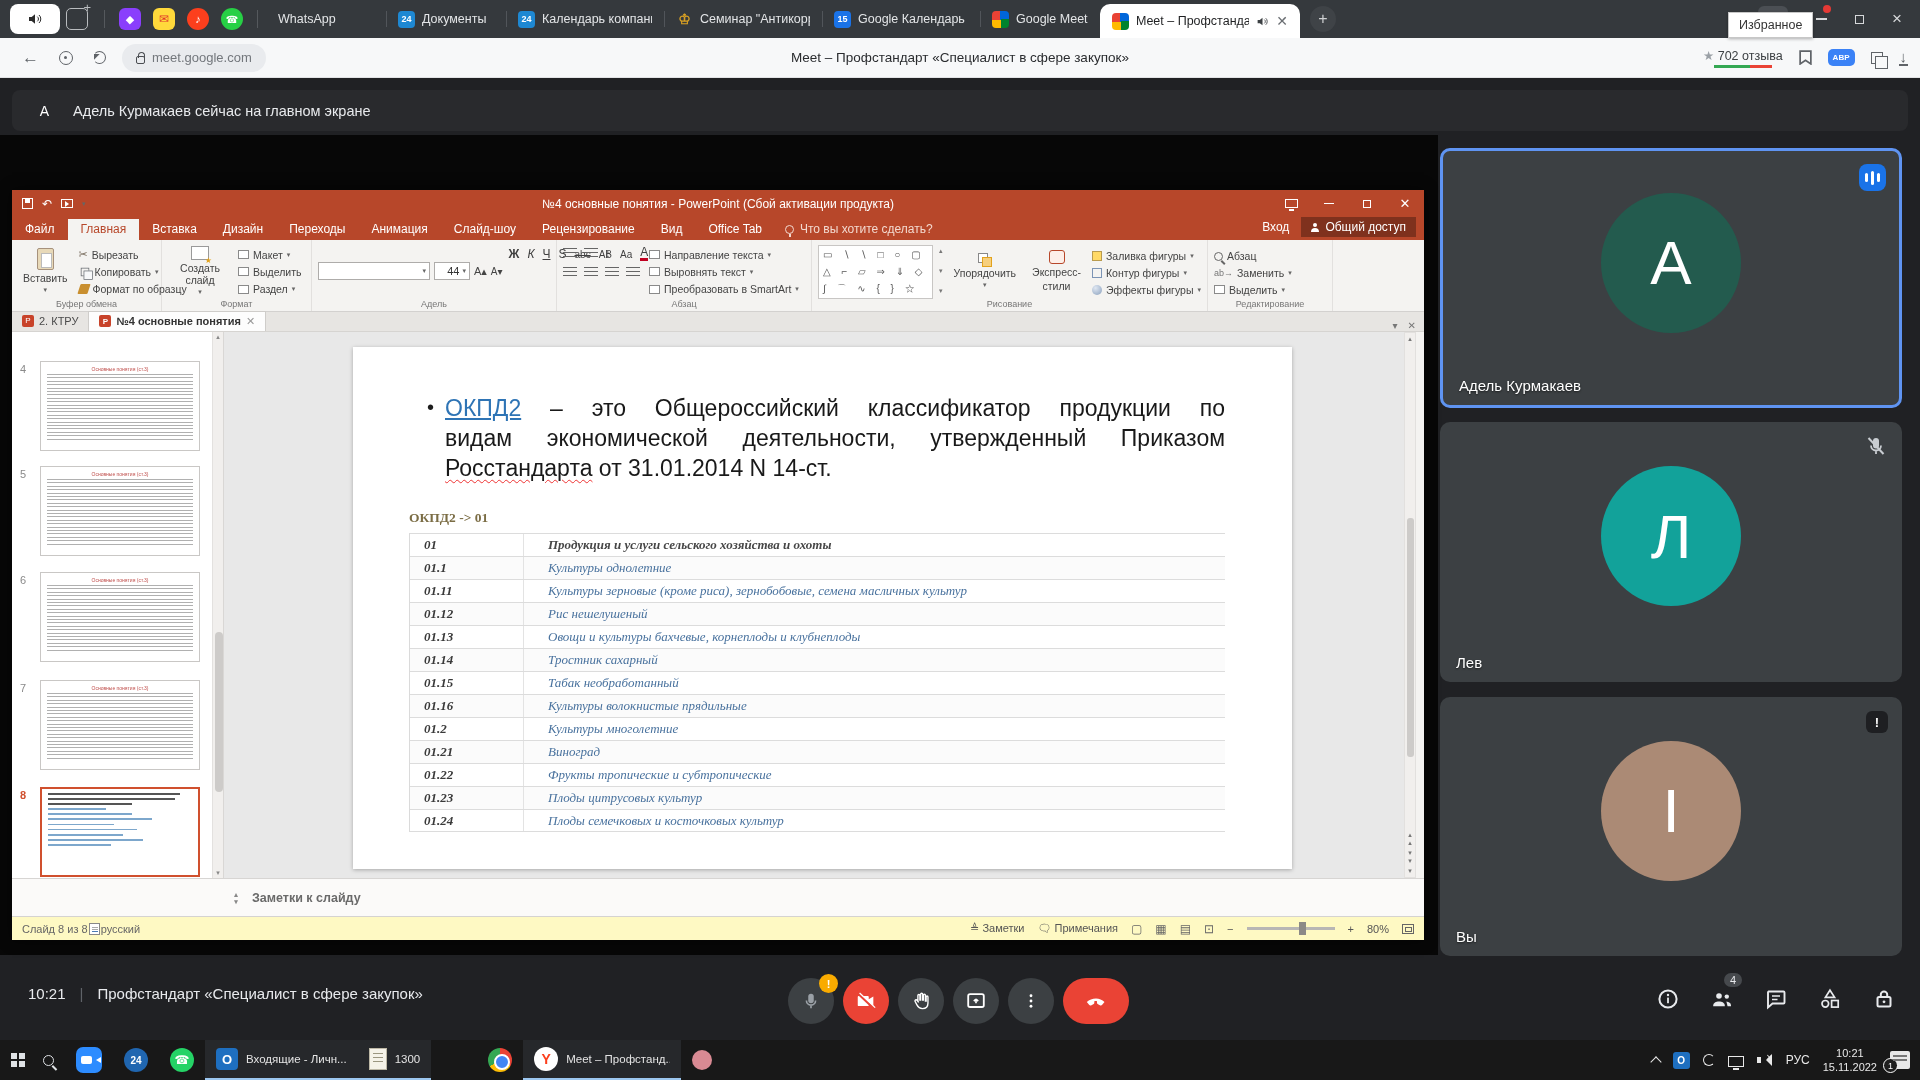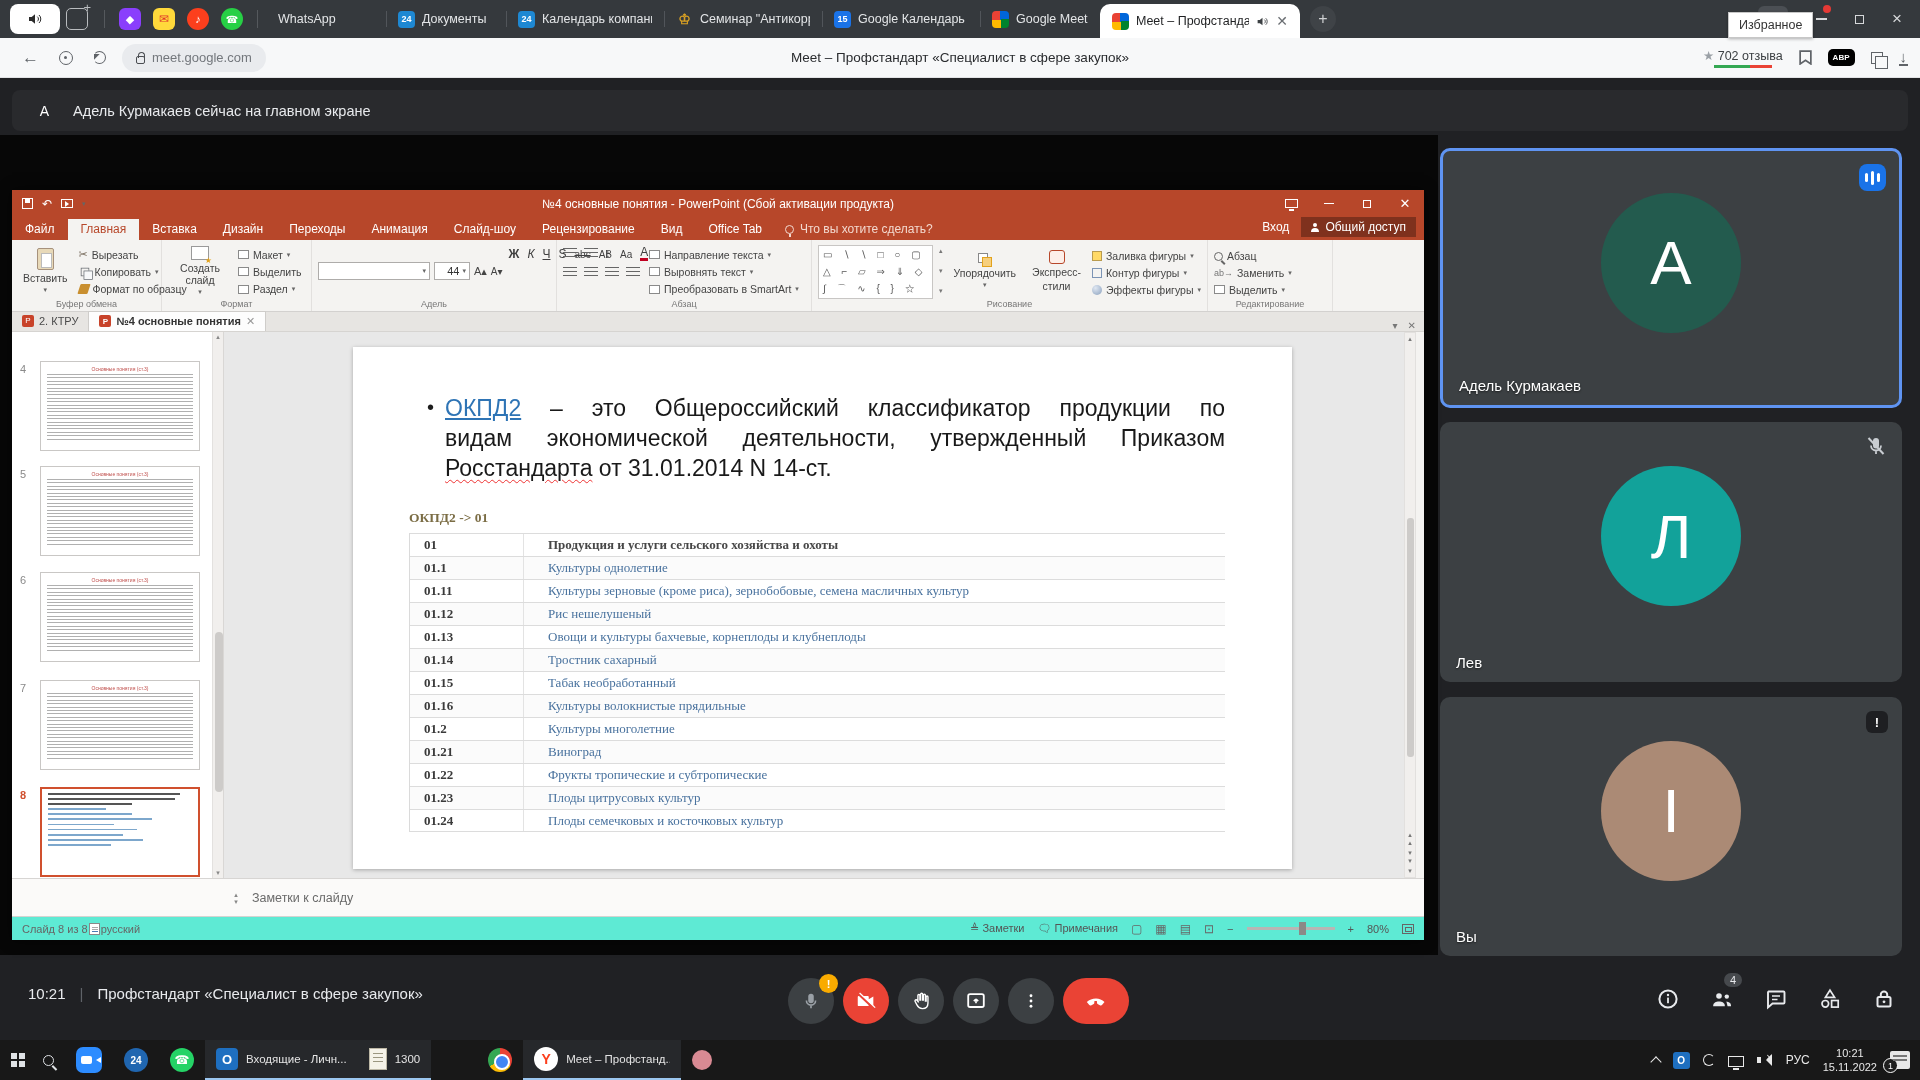--- a/index.html
+++ b/index.html
@@ -59,21 +59,21 @@
   .urlpill{display:flex;align-items:center;gap:7px;background:#e9ebee;border-radius:14px;height:28px;padding:0 14px;margin-left:6px;}
   .ico-lock{width:9px;height:8px;border:1.4px solid #4a4d51;border-radius:2px;position:relative;margin-top:4px;}
   .ico-lock:before{content:"";position:absolute;left:1px;top:-5px;width:5px;height:5px;border:1.4px solid #4a4d51;border-bottom:none;border-radius:4px 4px 0 0;}
   .url{font-size:13px;color:#73777c;}
   .addr-title{position:absolute;left:0;right:0;text-align:center;font-size:13.5px;color:#2a2c2f;pointer-events:none;}
   .addr-right{margin-left:auto;display:flex;align-items:center;gap:16px;z-index:2;}
   .reviews{display:flex;flex-direction:column;align-items:center;}
   .reviews .rv{font-size:12.5px;color:#3c4043;}
   .reviews .rv:before{content:"★ ";color:#9aa0a6;}
   .rv-bar{width:58px;height:3px;margin-top:2px;background:linear-gradient(to right,#34a853 0 62%,#ea4335 62% 100%);}
-  .abp{background:#000000;color:#fff;font-size:8px;font-weight:bold;border-radius:5px;padding:4px 5px;}
+  .abp{background:#3b82f6;color:#fff;font-size:8px;font-weight:bold;border-radius:5px;padding:4px 5px;}
   .ico-sq2{width:12px;height:12px;border:1.5px solid #5f6368;position:relative;}
   .ico-sq2:after{content:"";position:absolute;left:3px;top:3px;width:11px;height:11px;border:1.5px solid #5f6368;background:#f7f8f9;}
   .dl{color:#5f6368;font-size:15px;border-bottom:2px solid #5f6368;line-height:14px;padding:0 1px;}
 
   
   .banner{position:absolute;left:12px;top:90px;width:1896px;height:41px;background:#292a2d;border-radius:8px;
           display:flex;align-items:center;padding:0 18px;gap:14px;}
   .banner-av{width:29px;height:29px;border-radius:50%;display:flex;align-items:center;justify-content:center;
              color:#fff;font-size:14px;}
   .banner-txt{color:#e8eaed;font-size:14.5px;}
@@ -169,37 +169,37 @@
   .tp-scroll .ar{position:absolute;left:0;width:100%;text-align:center;font-size:7px;color:#888;}
 
   .slidearea{position:absolute;left:212px;top:0;width:1180px;height:546px;background:#e8e8e8;}
   .slide{position:absolute;left:129px;top:15px;width:939px;height:522px;background:#fff;box-shadow:0 1px 4px rgba(0,0,0,.28);}
   .bullet{position:absolute;left:74px;top:49px;font-size:20px;color:#1c1c1c;}
   .sl-text{position:absolute;left:92px;top:46px;width:780px;font-size:23px;color:#191919;line-height:30px;}
   .sl-just{text-align:justify;text-align-last:justify;}
   .sl-link{color:#2e74b5;text-decoration:underline;}
   .miss{text-decoration:underline wavy #e33 1px;text-underline-offset:3px;}
   .bcrumb{position:absolute;left:56px;top:163px;font-family:"Liberation Serif",serif;font-size:13.5px;font-weight:bold;color:#7b6d45;}
-  .okpd{position:absolute;left:56px;top:186px;width:816px;border-left:1px solid #dadada;font-family:"Liberation Serif",serif;}
+  .okpd{position:absolute;left:56px;top:186px;width:816px;border-left:1px solid #dadada;font-family:"Liberation Serif",serif;font-style:italic;}
   .trow{display:flex;height:23px;align-items:center;border-top:1px solid #dcdcdc;background:#fff;}
   .trow:nth-child(even){background:#fbfbfb;}
   .trow:last-child{border-bottom:1px solid #dcdcdc;}
   .tcode{width:114px;padding-left:14px;font-size:13px;font-weight:bold;color:#3a3a3a;border-right:1px solid #e3e3e3;height:100%;display:flex;align-items:center;}
   .tname{padding-left:24px;font-size:13px;color:#49729e;}
   .tname.plain{color:#474747;font-weight:600;}
 
   .vscroll{position:absolute;right:8px;top:0;width:12px;height:546px;background:#f1efed;border:1px solid #e2e0de;}
   .vscroll .th{position:absolute;left:2px;top:34%;width:7px;height:44%;border-radius:3px;background:#cdcbc9;}
   .vscroll .cap{position:absolute;left:0;width:100%;text-align:center;font-size:7px;color:#777;line-height:8px;}
 
   .notes{position:absolute;left:0;top:688px;width:100%;height:38px;background:#fbfaf9;border-top:1px solid #d7d5d3;
-         display:flex;align-items:center;color:#6a6a6a;font-size:12.5px;}
+         display:flex;align-items:center;color:#6a6a6a;font-size:12.5px;font-weight:bold;}
   .nsplit{width:16px;margin-left:216px;margin-right:8px;font-size:7px;color:#888;line-height:7px;text-align:center;}
 
-  .pstatus{position:absolute;left:0;top:726px;width:100%;height:24px;background:#5eead4;border-top:1px solid #d5d3d1;
+  .pstatus{position:absolute;left:0;top:726px;width:100%;height:24px;background:#fef9c3;border-top:1px solid #d5d3d1;
            display:flex;align-items:center;font-size:11px;color:#666;padding:0 10px;gap:1px;}
   .spell{width:11px;height:12px;border:1px solid #888;background:#fff;position:relative;}
   .spell:after{content:"";position:absolute;left:2px;top:3px;width:6px;height:1px;background:#aaa;box-shadow:0 2px 0 #aaa,0 4px 0 #4a7ab5;}
   .ps-right{margin-left:auto;display:flex;align-items:center;gap:13px;color:#555;}
   .vico{font-size:12px;color:#666;}
   .ztrack{width:88px;height:3px;background:#b8b6b4;position:relative;}
   .ztrack .zth{position:absolute;left:60%;top:-5px;width:7px;height:13px;background:#8b8987;}
   .fitico{width:12px;height:10px;border:1.2px solid #666;position:relative;}
   .fitico:after{content:"";position:absolute;left:2px;top:2px;width:5px;height:3px;border:1px solid #666;}
 

